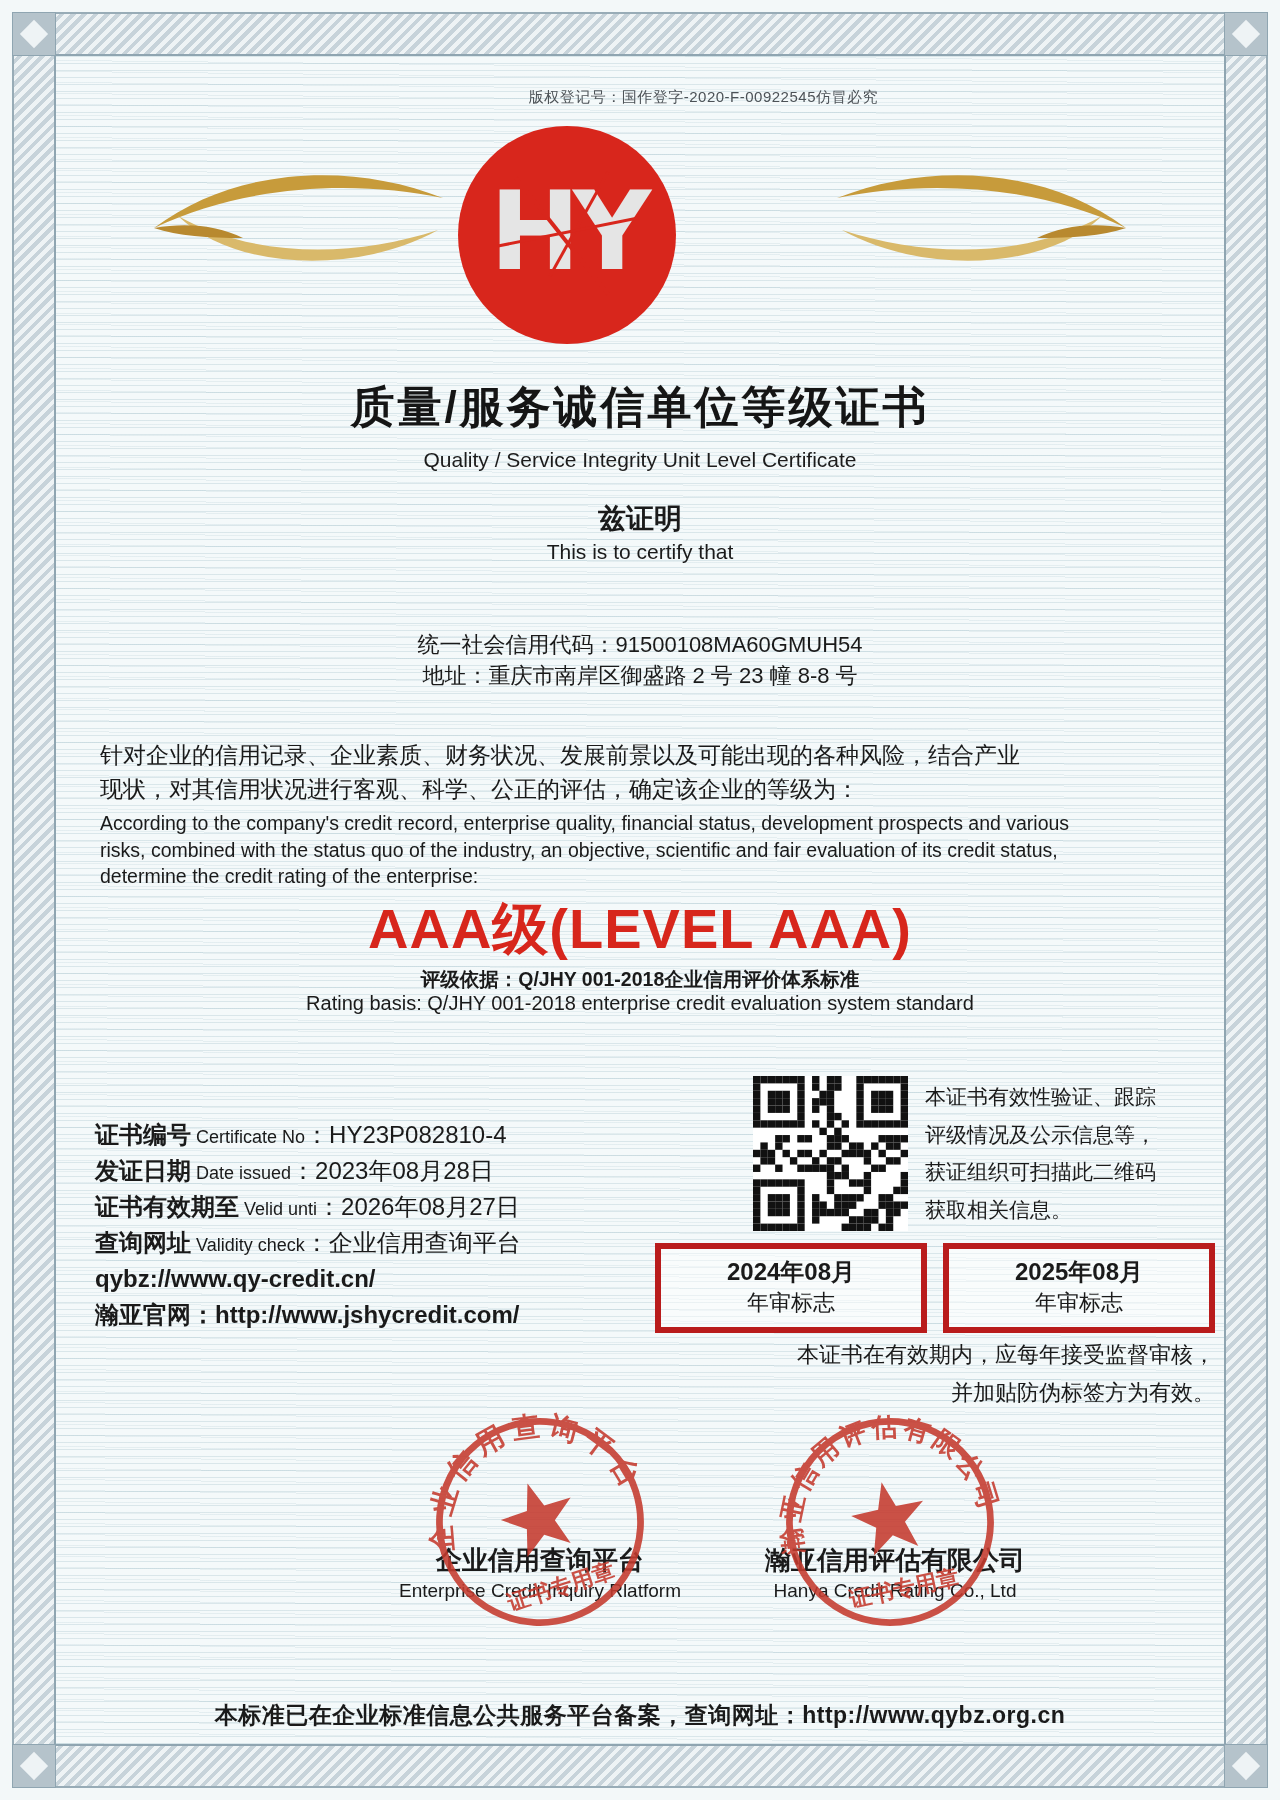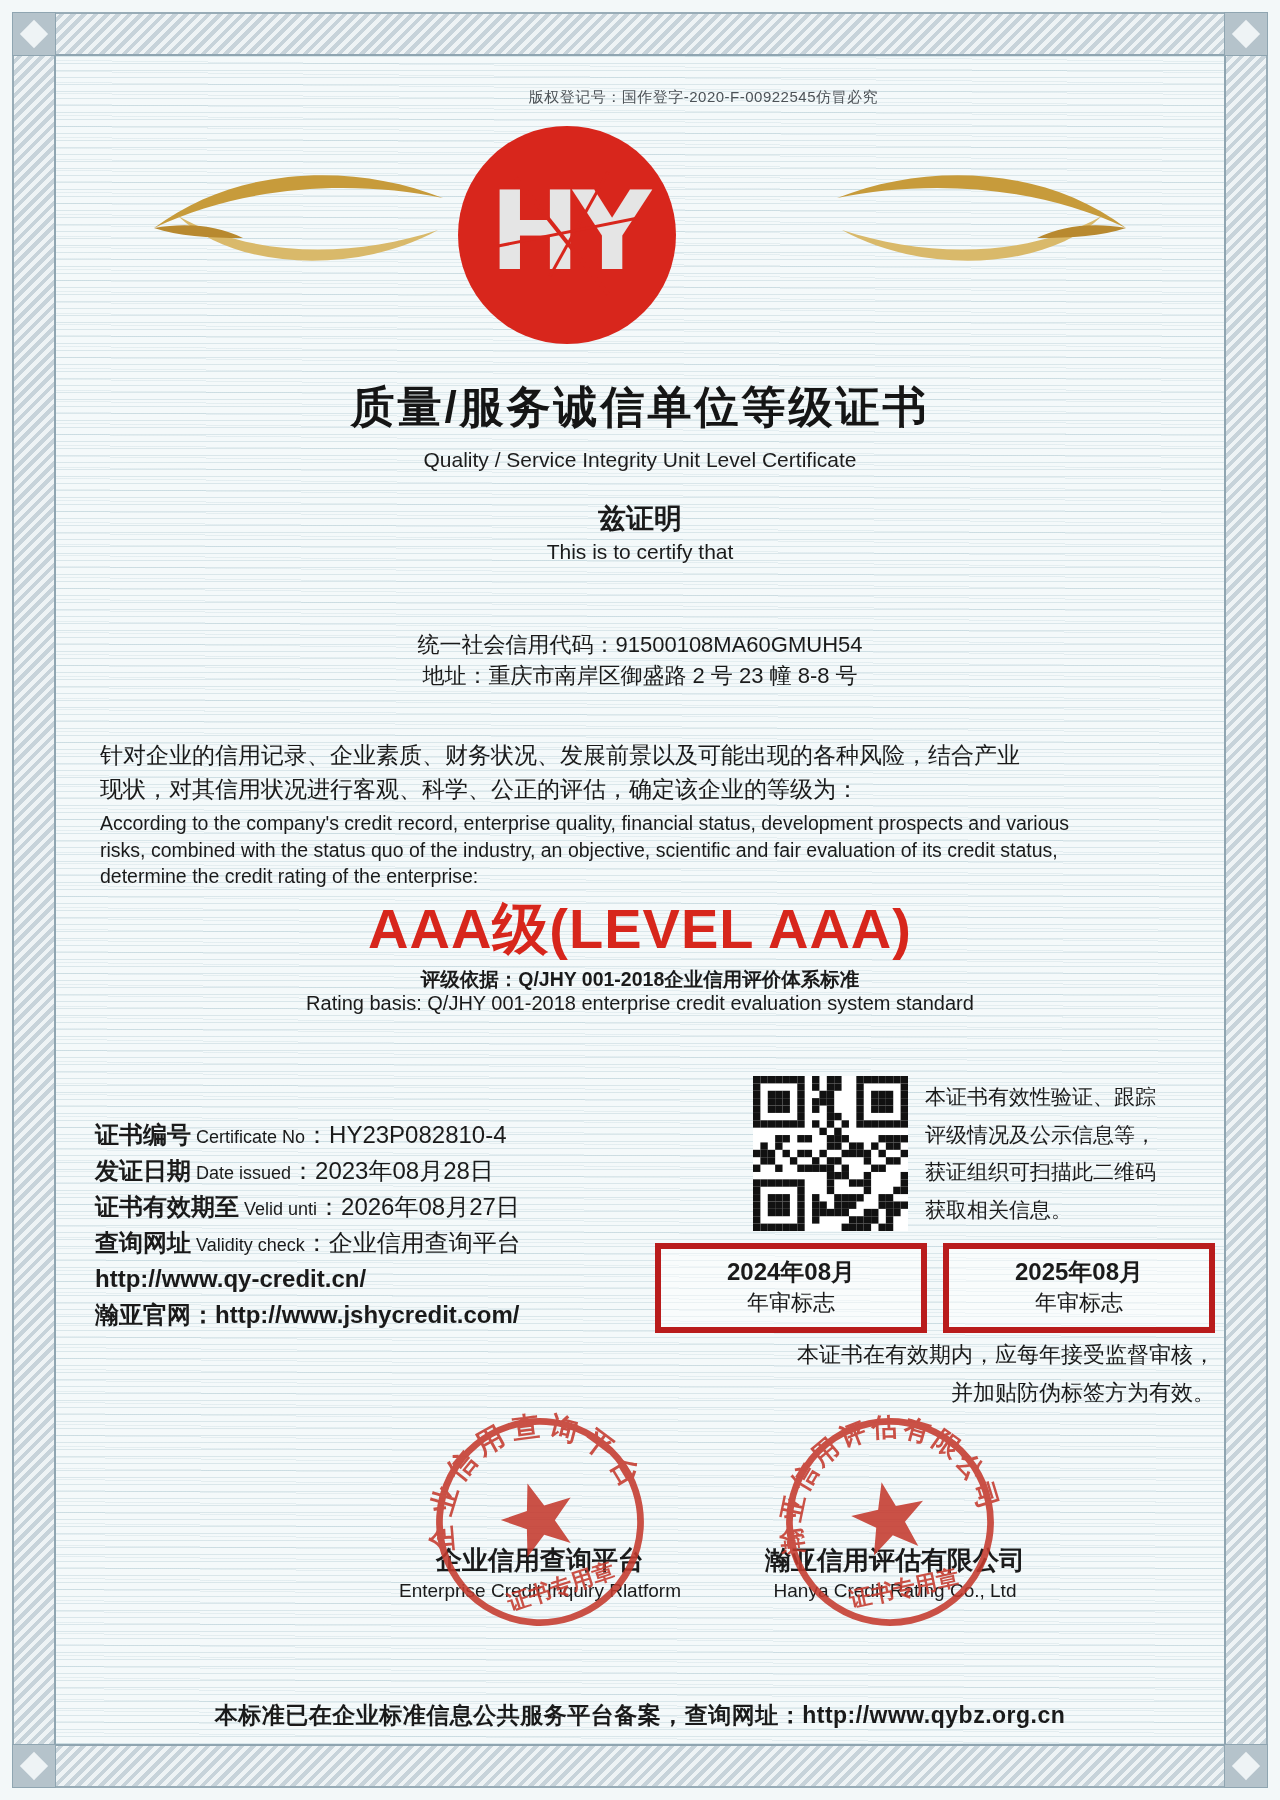--- a/index.html
+++ b/index.html
@@ -141,21 +141,21 @@
 determine the credit rating of the enterprise:</div>
   <div class="abs ctr rating">AAA级(LEVEL AAA)</div>
   <div class="abs ctr basis-zh">评级依据：Q/JHY 001-2018企业信用评价体系标准</div>
   <div class="abs ctr basis-en">Rating basis: Q/JHY 001-2018 enterprise credit evaluation system standard</div>
 
   <div class="abs details">
       <div class="detail-row"><span class="d-zh">证书编号</span><span class="d-en"> Certificate No</span><span class="d-val">：HY23P082810-4</span></div>
       <div class="detail-row"><span class="d-zh">发证日期</span><span class="d-en"> Date issued</span><span class="d-val">：2023年08月28日</span></div>
       <div class="detail-row"><span class="d-zh">证书有效期至</span><span class="d-en"> Velid unti</span><span class="d-val">：2026年08月27日</span></div>
       <div class="detail-row"><span class="d-zh">查询网址</span><span class="d-en"> Validity check</span><span class="d-val">：企业信用查询平台</span></div>
-      <div class="detail-row"><span class="d-zh">http://www.qy-credit.cn/</span></div>
+      <div class="detail-row"><span class="d-zh">qybz://www.qy-credit.cn/</span></div>
       <div class="detail-row"><span class="d-zh">瀚亚官网：http://www.jshycredit.com/</span></div>
     </div>
 
   <div class="abs qr-box"><svg width="155" height="155" viewBox="0 0 147 147" xmlns="http://www.w3.org/2000/svg">
         <rect width="100%" height="100%" fill="#ffffff"></rect>
         <rect x="0" y="0" width="7" height="7" fill="#111111"></rect>
         <rect x="7" y="0" width="7" height="7" fill="#111111"></rect>
         <rect x="14" y="0" width="7" height="7" fill="#111111"></rect>
         <rect x="21" y="0" width="7" height="7" fill="#111111"></rect>
         <rect x="28" y="0" width="7" height="7" fill="#111111"></rect>

